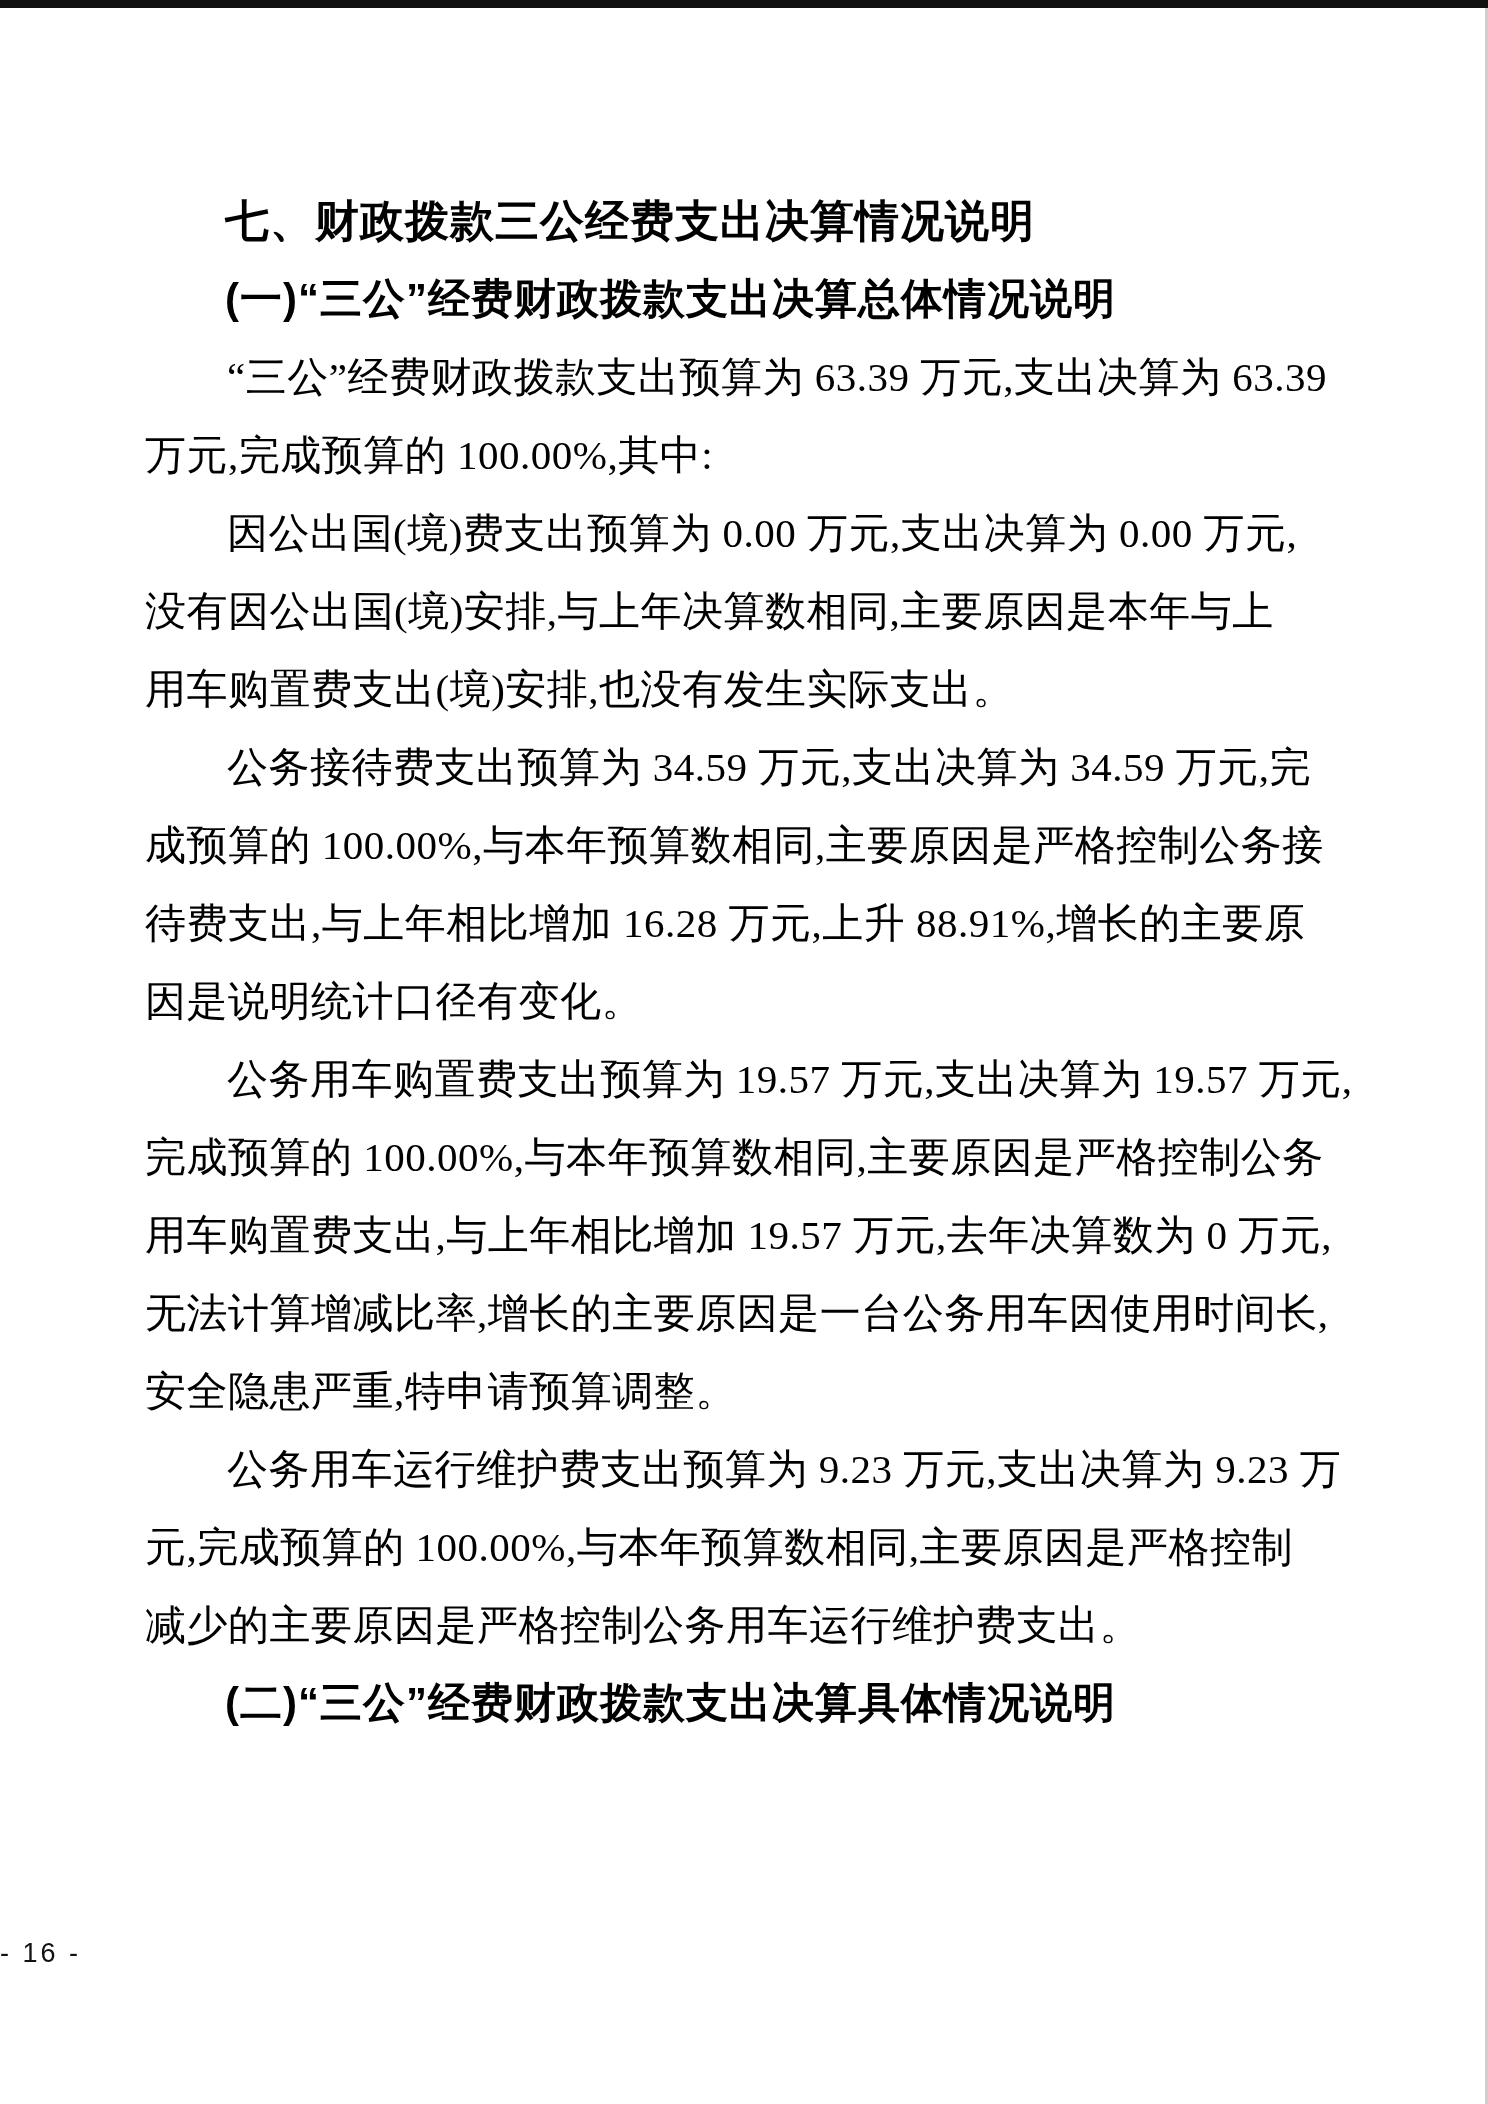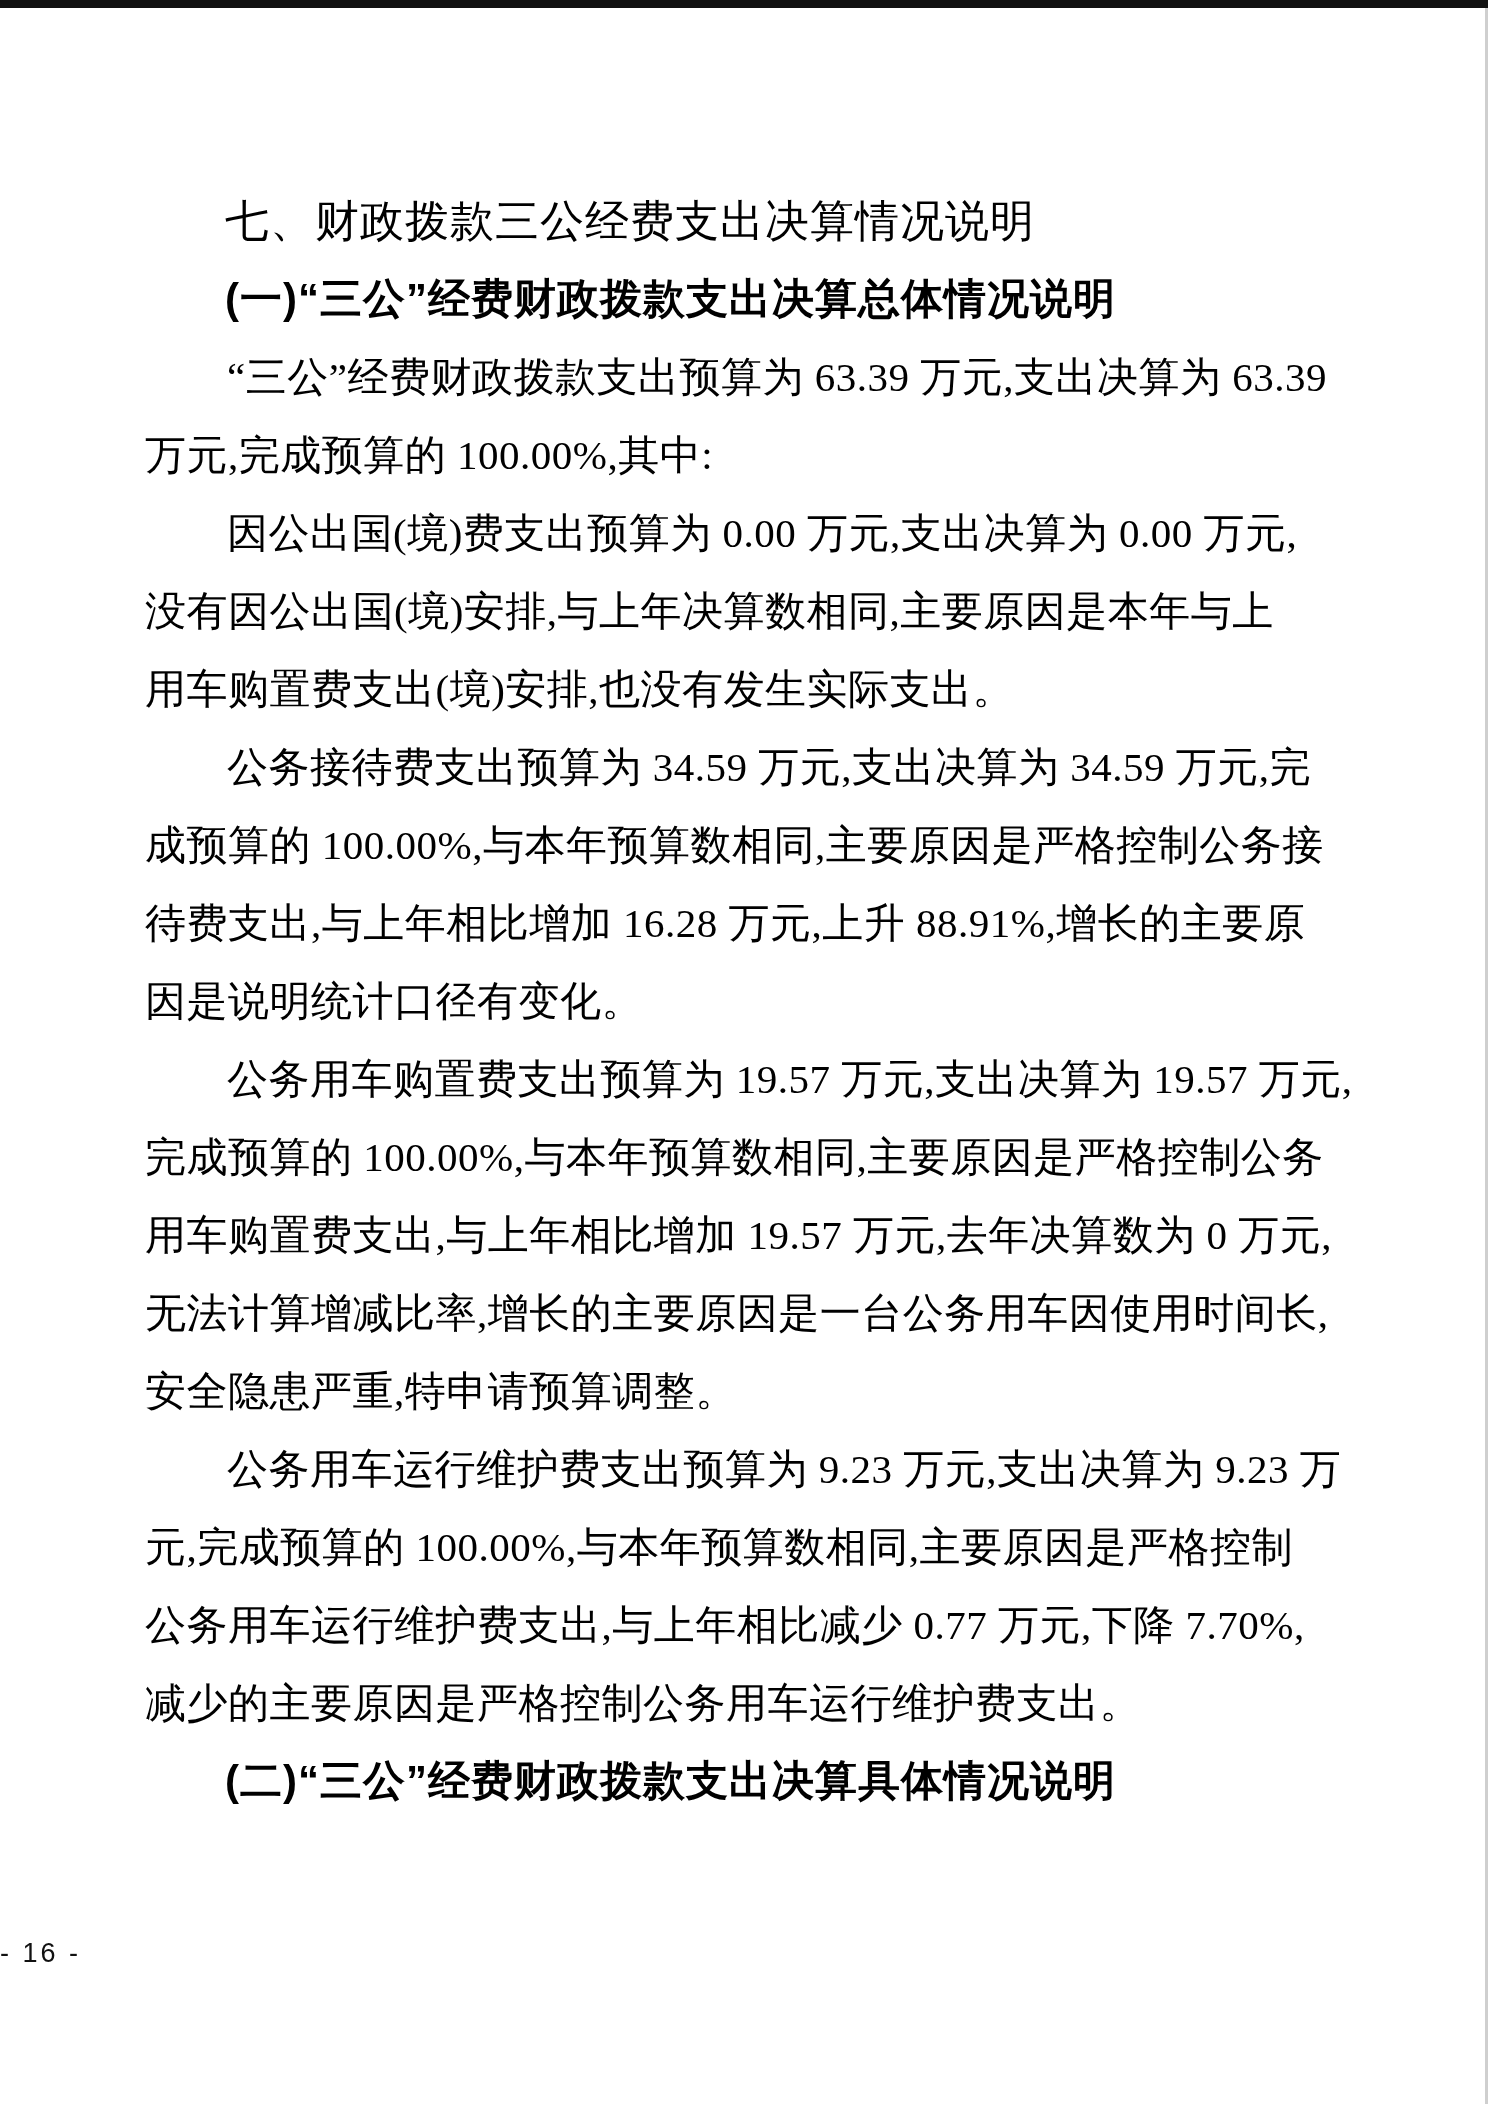--- a/index.html
+++ b/index.html
@@ -24,21 +24,21 @@
   }
   .line {
     height:78px; line-height:78px;
     font-size:41px;
     letter-spacing:0.5px;
     white-space:nowrap;
   }
   .first { text-indent:82px; }
   .h-main {
     font-family:"Liberation Sans","DejaVu Sans",sans-serif;
-    font-weight:normal;
+    font-weight:bold;
     font-size:44px;
     text-indent:80px;
     letter-spacing:1px;
   }
   .h-sub {
     font-family:Liberation Sans, sans-serif;
     font-weight:bold;
     font-size:42px;
     text-indent:80px;
     letter-spacing:1px;
@@ -85,21 +85,20 @@
       <div class="line first">公务用车购置费支出预算为 19.57 万元,支出决算为 19.57 万元,</div>
       <div class="line">完成预算的 100.00%,与本年预算数相同,主要原因是严格控制公务</div>
       <div class="line">用车购置费支出,与上年相比增加 19.57 万元,去年决算数为 0 万元,</div>
       <div class="line">无法计算增减比率,增长的主要原因是一台公务用车因使用时间长,</div>
       <div class="line">安全隐患严重,特申请预算调整。</div>
     </div>
 
     <div>
       <div class="line first">公务用车运行维护费支出预算为 9.23 万元,支出决算为 9.23 万</div>
       <div class="line">元,完成预算的 100.00%,与本年预算数相同,主要原因是严格控制</div>
-      <div class="line">公务用车运行维护费支出,与上年相比减少 0.77 万元,下降 7.70%,</div>
       <div class="line">减少的主要原因是严格控制公务用车运行维护费支出。</div>
     </div>
 
     <div class="line h-sub">(二)“三公”经费财政拨款支出决算具体情况说明</div>
   </div>
 
   <div class="page-footer">- 16 -</div>
 </div>
 
 </body></html>

